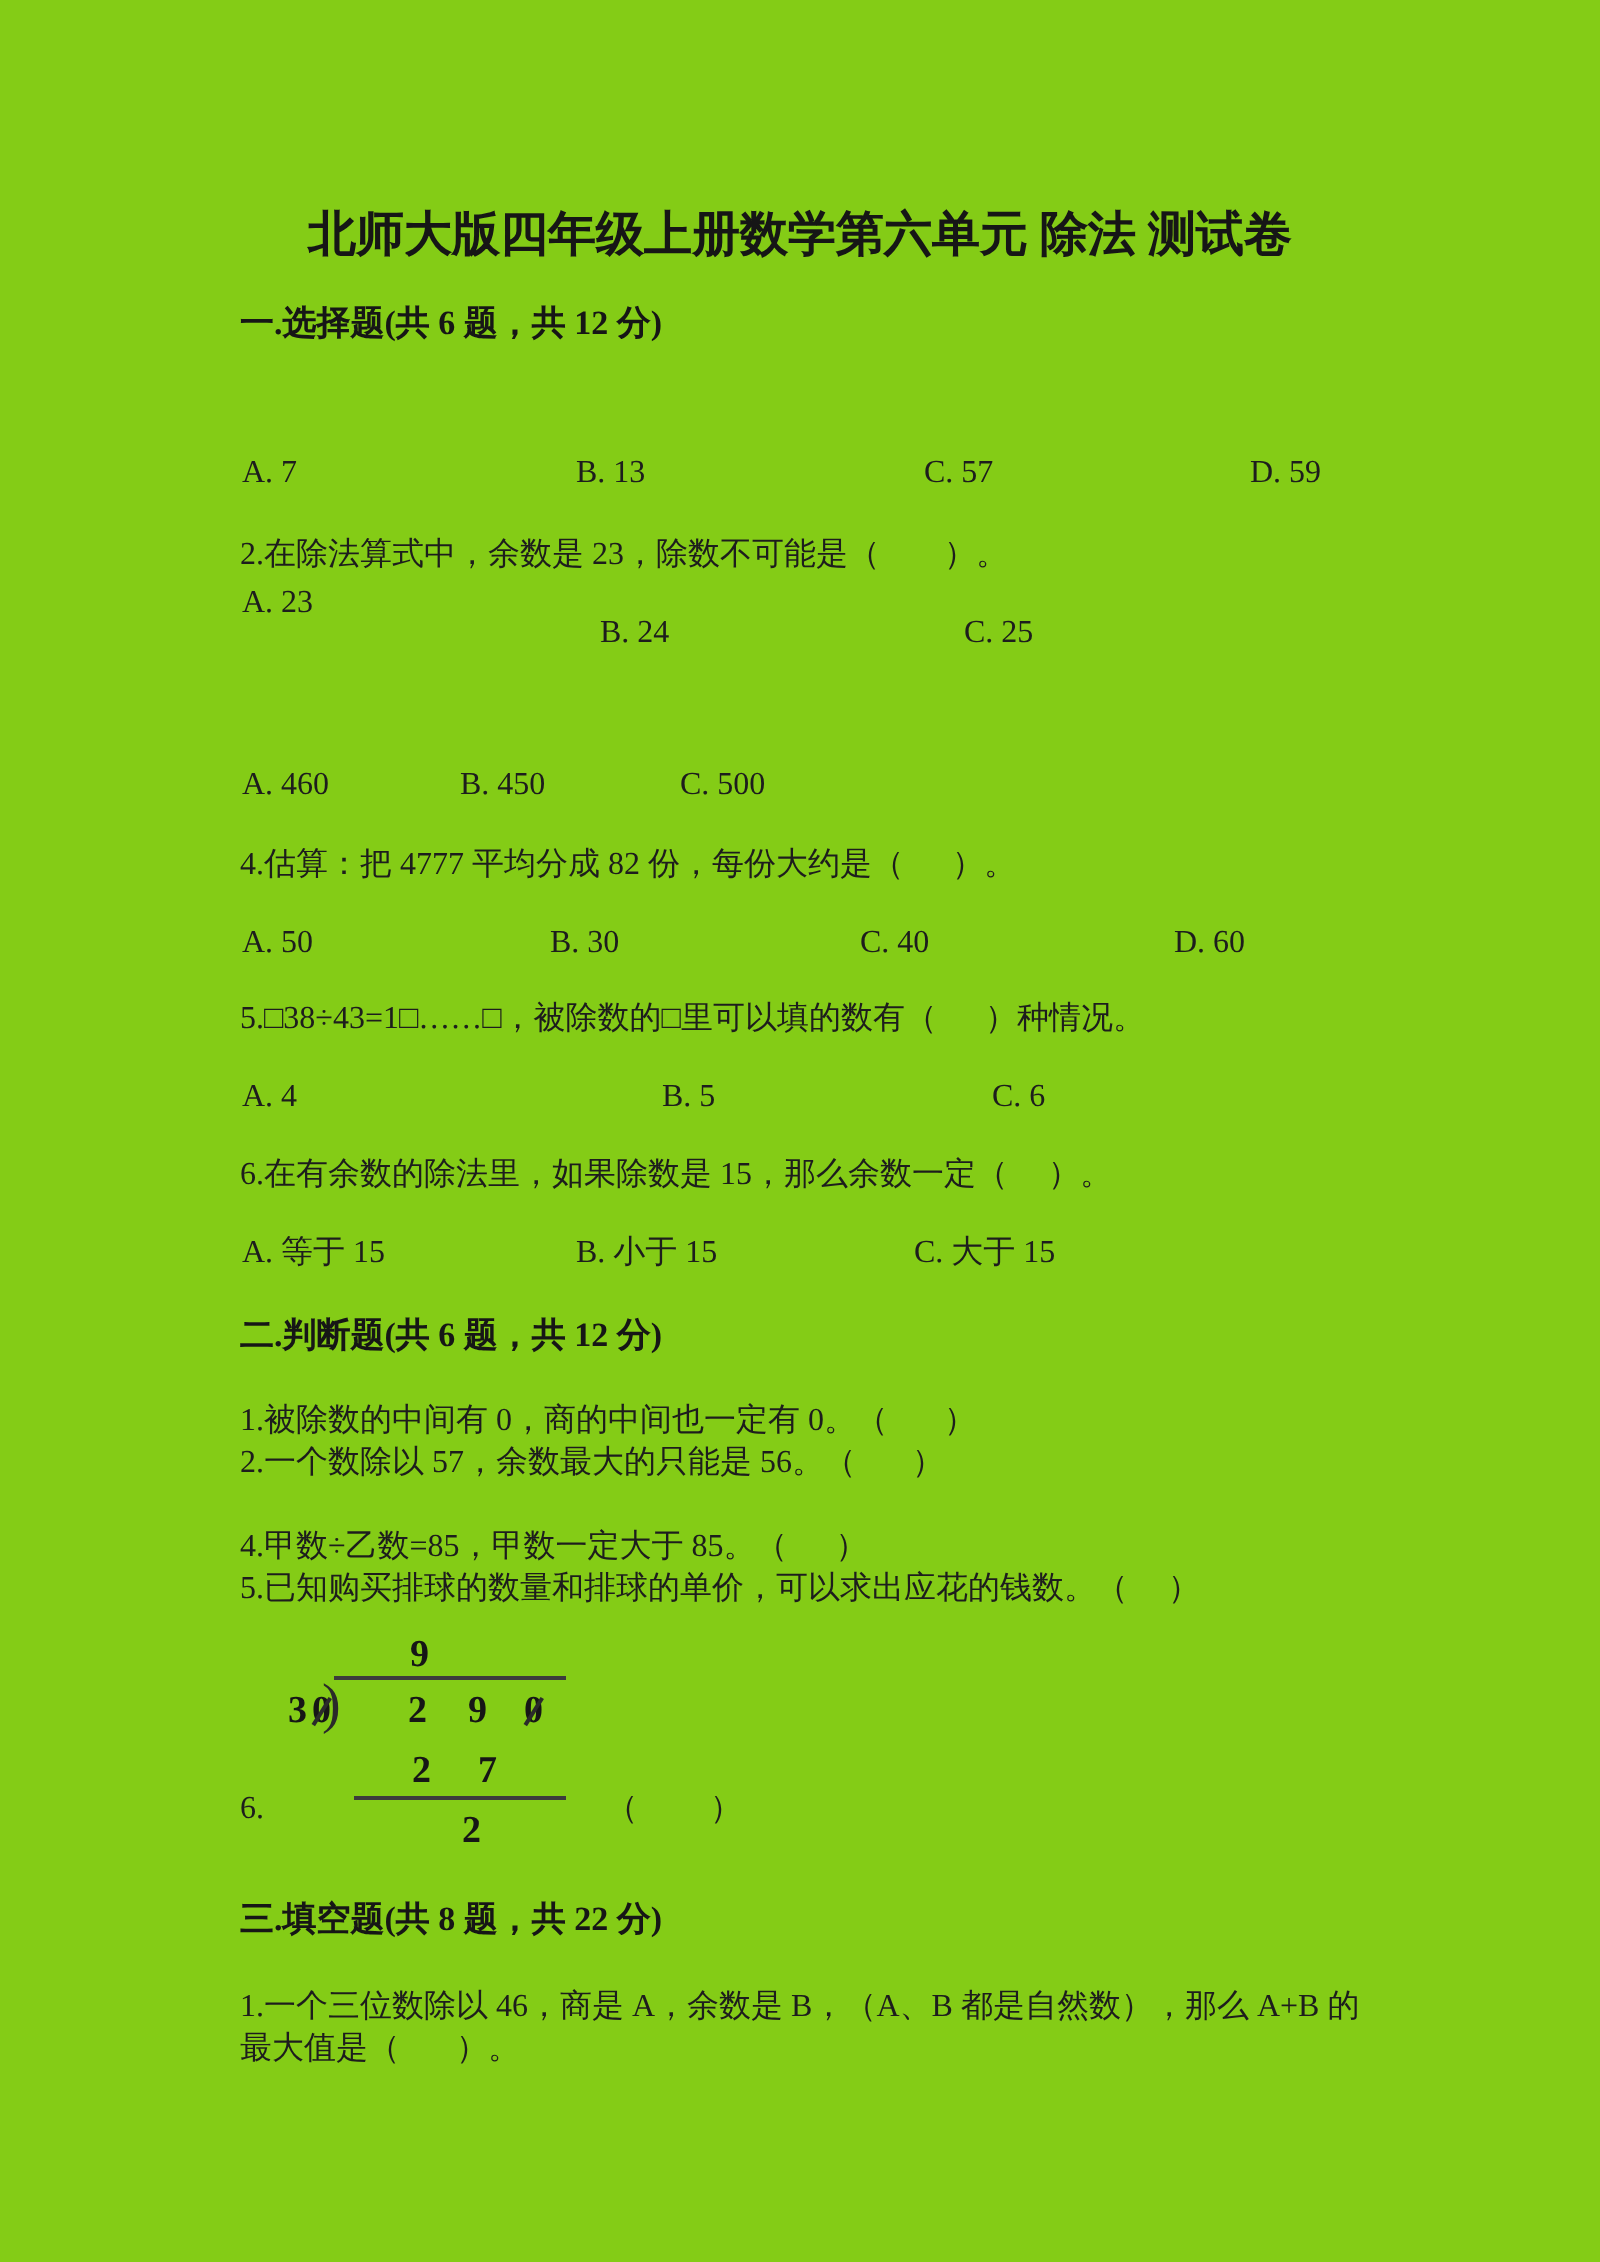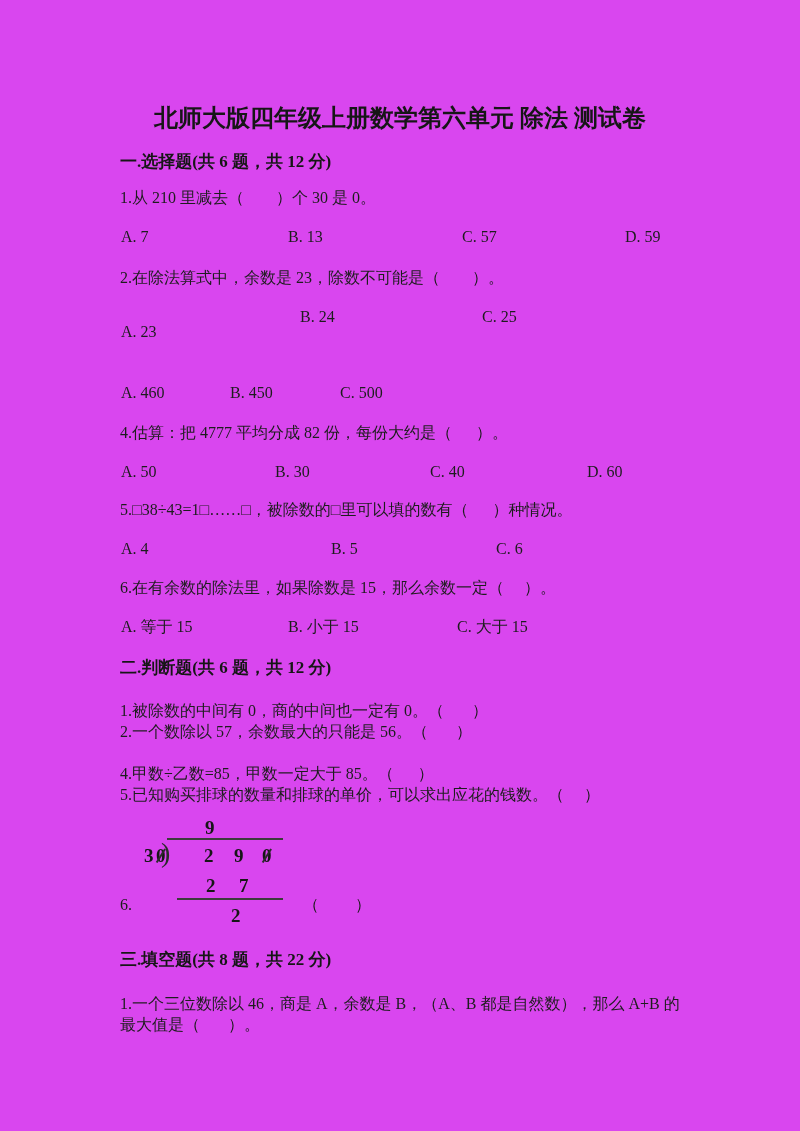--- a/index.html
+++ b/index.html
@@ -1,20 +1,20 @@
 <!DOCTYPE html>
 <html><head>
 <meta charset="utf-8">
 <style>
   html, body { margin:0; padding:0; background:#ffffff; }
   #page {
     position: relative;
     width: 800px;
     height: 1131px;
-    background: #d946ef;
+    background: #84cc16;
     overflow: hidden;
     font-family: "Liberation Serif", "DejaVu Serif", serif;
   }
   .t {
     position: absolute;
     white-space: pre;
     color: #1d1d1d;
     font-size: 16px;
     line-height: 20px;
     font-family: "Liberation Serif", "DejaVu Serif", serif;
@@ -64,28 +64,27 @@
 </style>
 </head>
 <body>
 
 <div id="page">
 
   <div class="t title" style="top:103px;">北师大版四年级上册数学第六单元 除法 测试卷</div>
 
   <div class="t hdr" style="top:152px; left:120px;">一.选择题(共 6 题，共 12 分)</div>
 
-  <div class="t" style="top:188px; left:120px;">1.从 210 里减去（        ）个 30 是 0。</div>
   <div class="t" style="top:227px; left:121px;">A. 7</div>
   <div class="t" style="top:227px; left:288px;">B. 13</div>
   <div class="t" style="top:227px; left:462px;">C. 57</div>
   <div class="t" style="top:227px; left:625px;">D. 59</div>
 
   <div class="t" style="top:268px; left:120px;">2.在除法算式中，余数是 23，除数不可能是（        ）。</div>
-  <div class="t" style="top:322px; left:121px;">A. 23</div>
+  <div class="t" style="top:292px; left:121px;">A. 23</div>
   <div class="t" style="top:307px; left:300px;">B. 24</div>
   <div class="t" style="top:307px; left:482px;">C. 25</div>
 
   <div class="t" style="top:383px; left:121px;">A. 460</div>
   <div class="t" style="top:383px; left:230px;">B. 450</div>
   <div class="t" style="top:383px; left:340px;">C. 500</div>
 
   <div class="t" style="top:423px; left:120px;">4.估算：把 4777 平均分成 82 份，每份大约是（      ）。</div>
   <div class="t" style="top:462px; left:121px;">A. 50</div>
   <div class="t" style="top:462px; left:275px;">B. 30</div>

